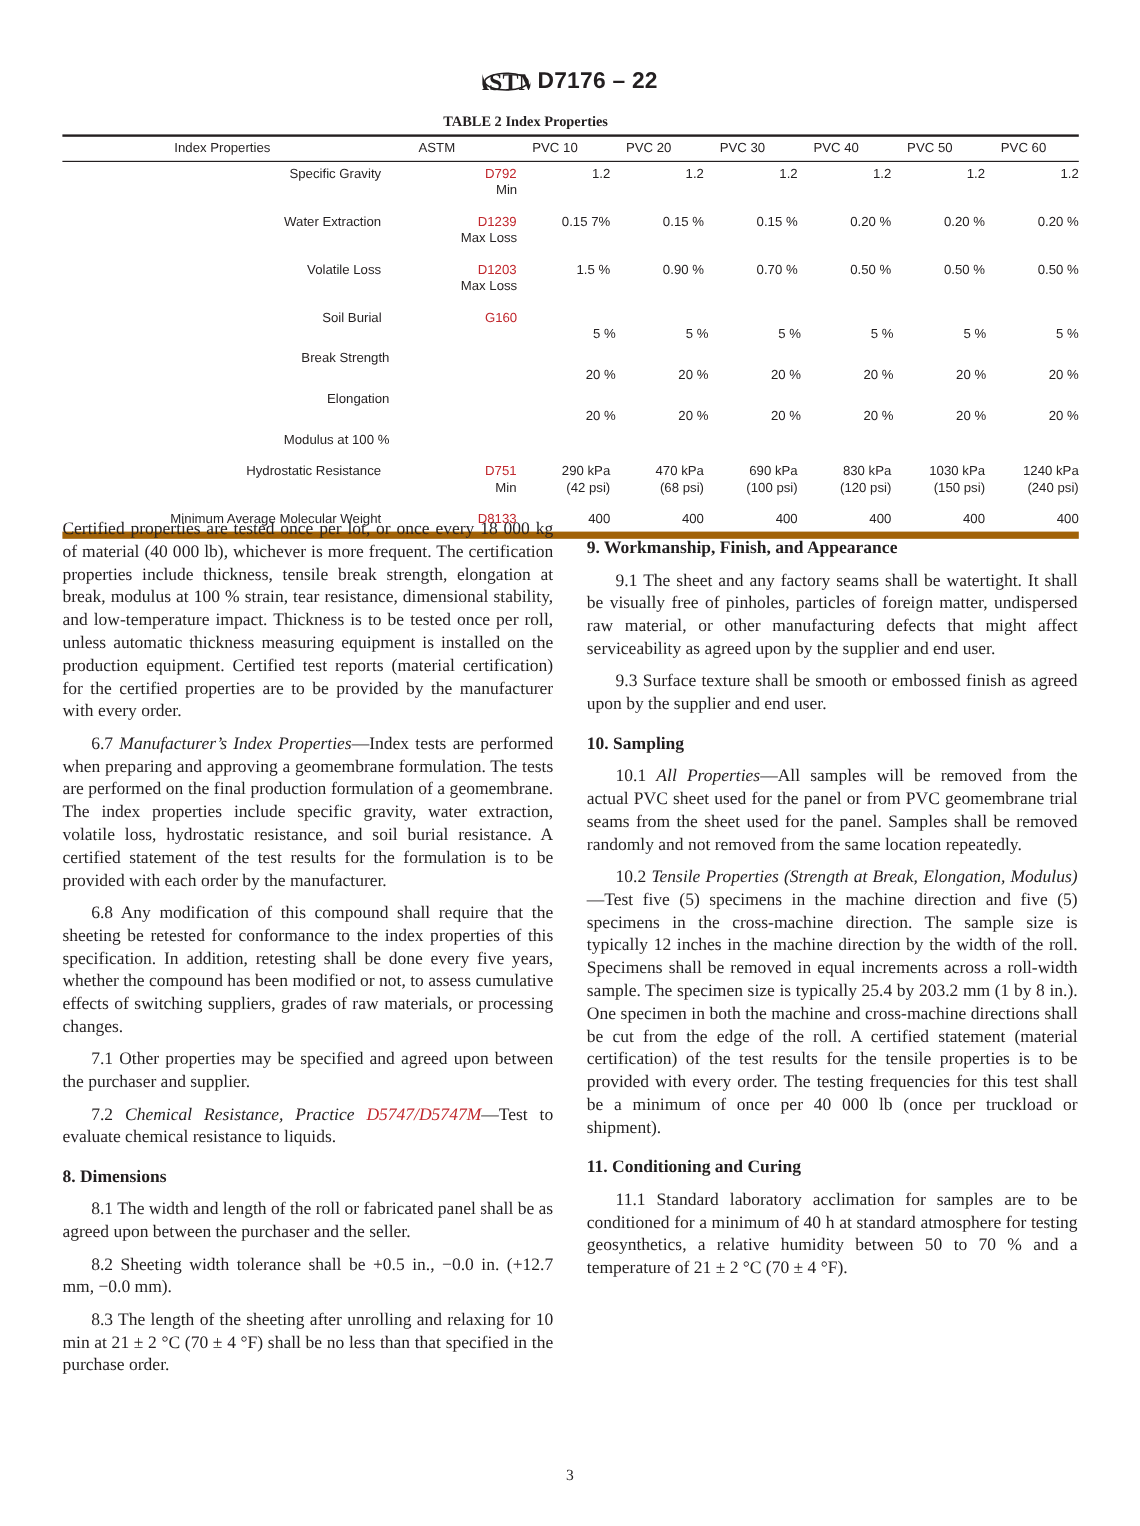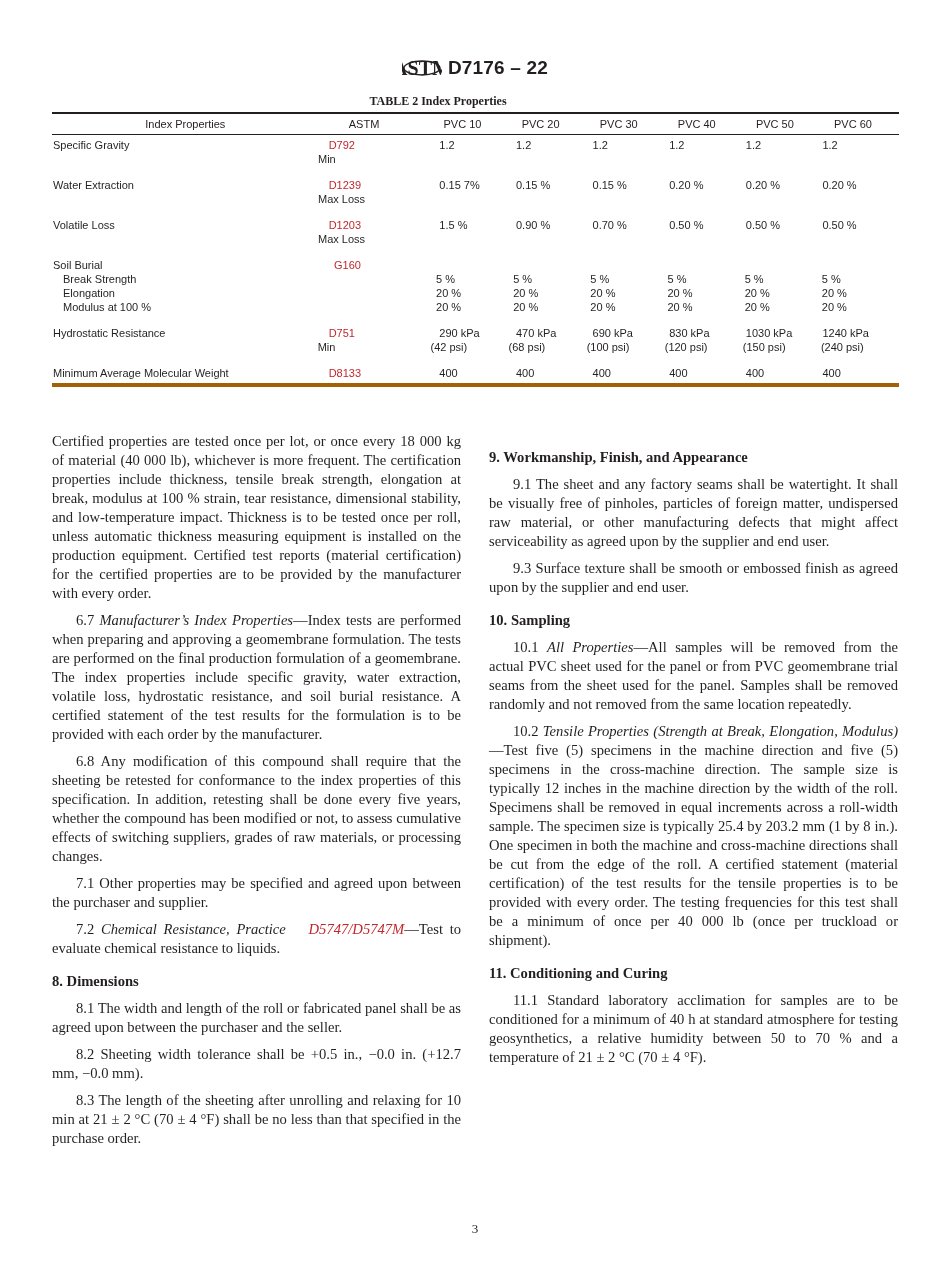--- a/index.html
+++ b/index.html
@@ -1,32 +1,32 @@
 <!DOCTYPE html>
 <html><head>
   <meta charset="utf-8">
   <style>
     html, body { margin: 0; padding: 0; background: #ffffff; }
     body { width: 950px; height: 1272px; position: relative; overflow: hidden; color: #231f20; }
     .header { position: absolute; top: 52px; left: 0; width: 950px; display: flex; justify-content: center; align-items: center; }
     .logo { width: 40px; height: 32px; margin-right: 6px; }
     .doc-id { font-family: "Liberation Sans", sans-serif; font-weight: bold; font-size: 19px; letter-spacing: 0.2px; }
     .table-title { position: absolute; top: 94px; left: 0; width: 796px; text-align: center; font-family: Liberation Serif, serif; font-weight: bold; font-size: 12px; margin-left: 40px; }
-    .tbl { position: absolute; top: 112px; left: 52px; width: 847px; border-top: 2px solid #231f20; border-bottom: 4px solid #a16207; font-family: "Liberation Sans", sans-serif; font-size: 11px; line-height: 14px; }
+    .tbl { position: absolute; top: 112px; left: 52px; width: 847px; border-top: 2px solid #231f20; border-bottom: 6px solid #a16207; font-family: "Liberation Sans", sans-serif; font-size: 11px; line-height: 14px; }
     .tbl-head { display: flex; border-bottom: 1px solid #231f20; height: 20px; align-items: center; }
     .tbl-row { display: flex; }
     .c0 { width: 265px; padding-left: 1px; }
     .c1 { width: 113px; }
     .cv { width: 78.2px; }
     .tbl-head .c0 { text-align: center; }
     .tbl-head .c1 { text-align: center; padding-right: 20px; box-sizing: border-box; }
     .tbl-head .cv { text-align: center; padding-right: 14px; box-sizing: border-box; }
-    .link { color: #c1272d; margin-left: 16px; }
-    .sub .c0 { padding-left: 11px; }
-    .group { padding-top: 6px; padding-bottom: 6px; }
+    .link { color: #c1272d; }
+    .sub .c0 { padding-left: 11px; margin-top: 20px; }
+    .group { padding-top: 6px; padding-bottom: 6px; text-align: right; }
     .group-first { padding-top: 3px; }
     .col { position: absolute; top: 432px; width: 409px; font-family: "Liberation Serif", serif; font-size: 14.6px; line-height: 19px; text-align: justify; }
     .col-left { left: 52px; }
     .col-right { left: 489px; }
     .col p { margin: 0 0 8px 0; }
     .col p.indent { text-indent: 24px; }
     .col h3 { font-family: "Liberation Serif", serif; font-weight: bold; font-size: 14.6px; margin: 14px 0 8px 0; }
     .col h3.first { margin-top: 16px; }
     .col .it { font-style: italic; }
     .page-num { position: absolute; top: 1221px; left: 0; width: 950px; text-align: center; font-family: "Liberation Serif", serif; font-size: 13px; }

